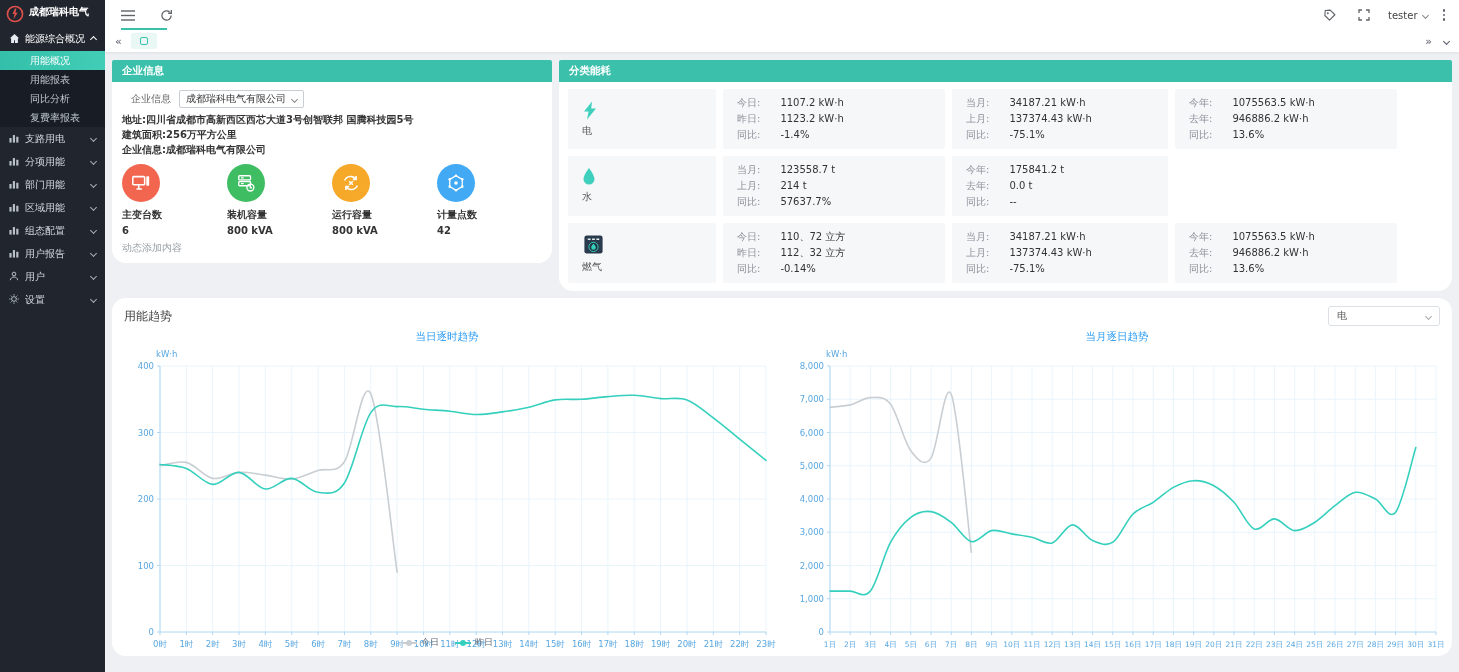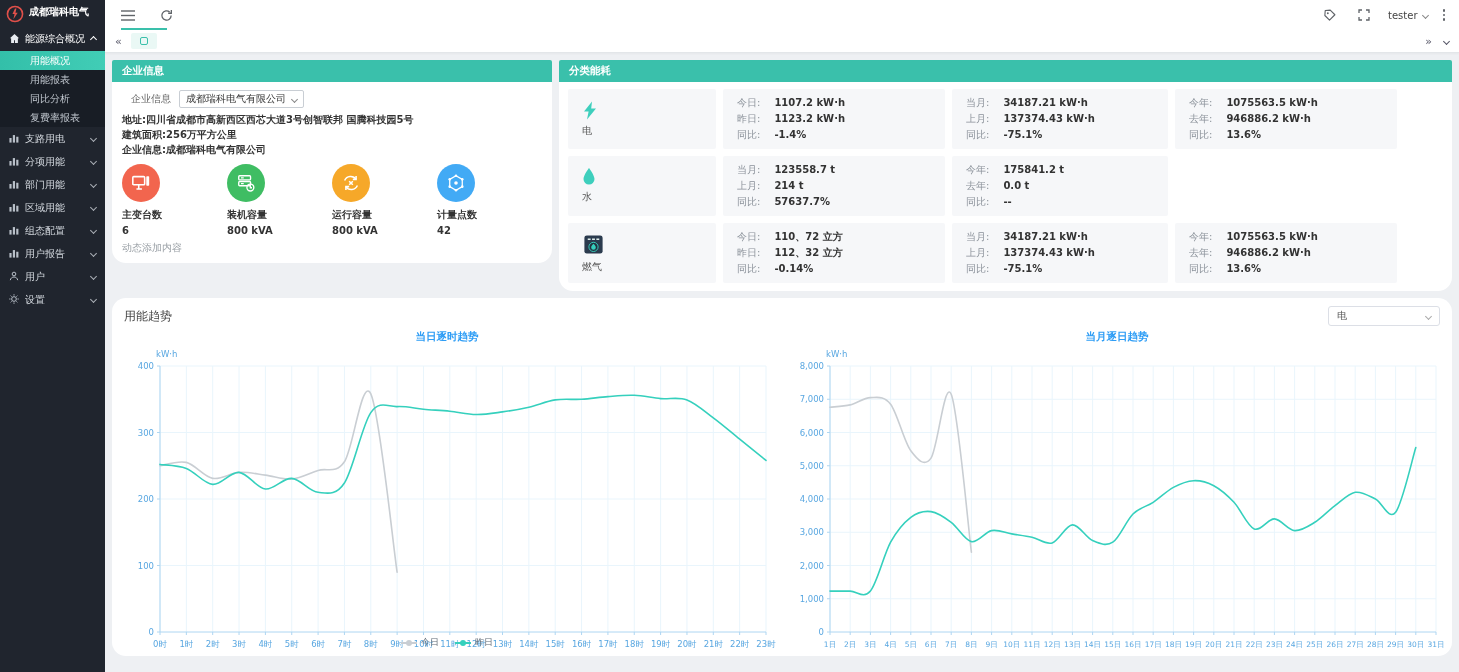--- a/index.html
+++ b/index.html
@@ -57,31 +57,31 @@
   
   .categories{flex:1}
   .cat-body{padding:7px 9px 1px}
   .cat-row{display:grid;grid-template-columns:148px 222px 216px 222px;gap:7px;margin-bottom:7px}
   .cat-card{background:#f6f7f9;border-radius:2px;height:60px}
   .cat-icon-card{display:flex;flex-direction:column;justify-content:center;padding-left:14px}
   .cat-name{font-size:10px;color:#555;margin-top:2px}
   .cat-data{padding:6px 0 0 14px}
   .kv{font-size:10px;line-height:16px;white-space:nowrap}
   .kv .k{color:#8b929a}
-  .kv .v{color:#333;font-weight:bold;margin-left:14px}
+  .kv .v{color:#333;font-weight:normal;margin-left:20px}
 
   
   .trend{margin-top:7px}
   .trend-hd{display:flex;align-items:center;padding:8px 12px 0}
   .trend-title{font-size:12px;color:#444}
   .trend-select{margin-left:auto;width:112px;height:20px;border:1px solid #dcdfe6;border-radius:3px;display:flex;align-items:center;padding:0 8px;font-size:10px;color:#555;cursor:pointer;background:#fff}
   .trend-select .chev{margin-left:auto;color:#aaa}
   .charts{display:flex;margin-top:1px}
   .chart-box{flex:1;position:relative;min-width:0}
-  .chart-title{text-align:center;font-size:10.5px;font-weight:bold;color:#2e9df5;margin-top:3px}
+  .chart-title{text-align:center;font-size:10.5px;font-weight:normal;color:#2e9df5;margin-top:3px}
   .chart-canvas{width:100%;height:312px}
   .chart-legend{position:absolute;bottom:7px;left:0;right:0;display:flex;justify-content:center;gap:16px;align-items:center;font-size:9px;color:#5f6a75;pointer-events:none}
   .lg-item{display:flex;align-items:center;gap:4px;pointer-events:auto;cursor:pointer}
   .lg-mark{display:inline-block;width:16px;height:2px;position:relative}
   .lg-dot{position:absolute;left:5px;top:-2px;width:6px;height:6px;border-radius:50%}
 </style>
 </head>
 <body>
 
 <div class="app">

